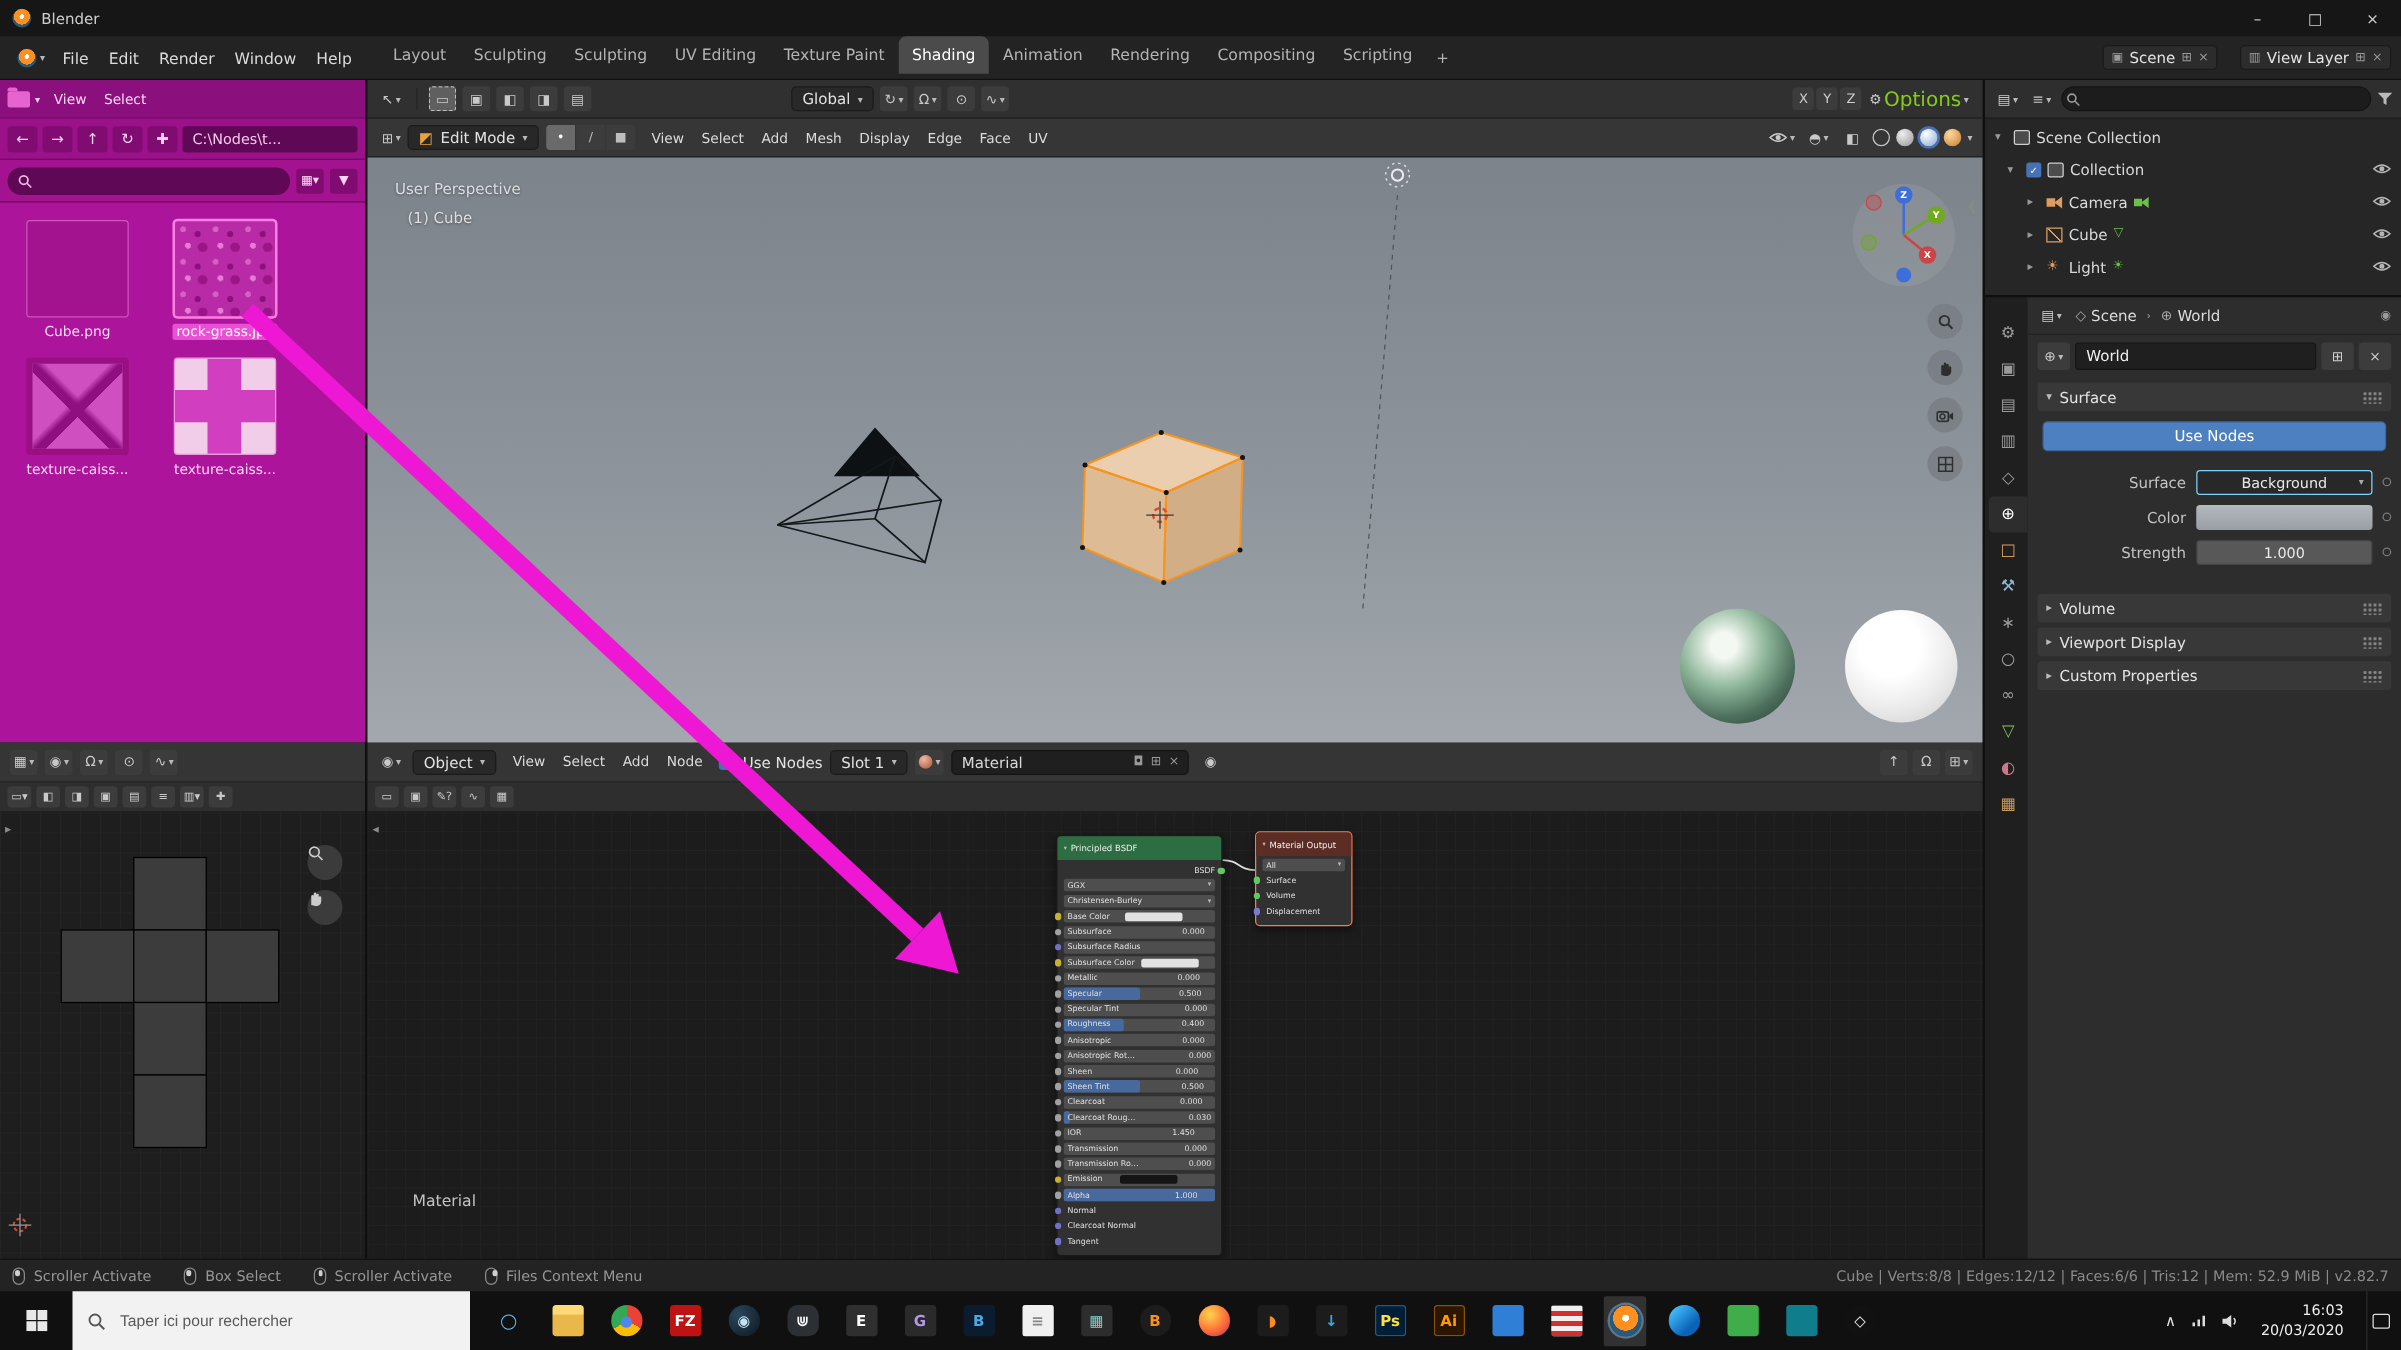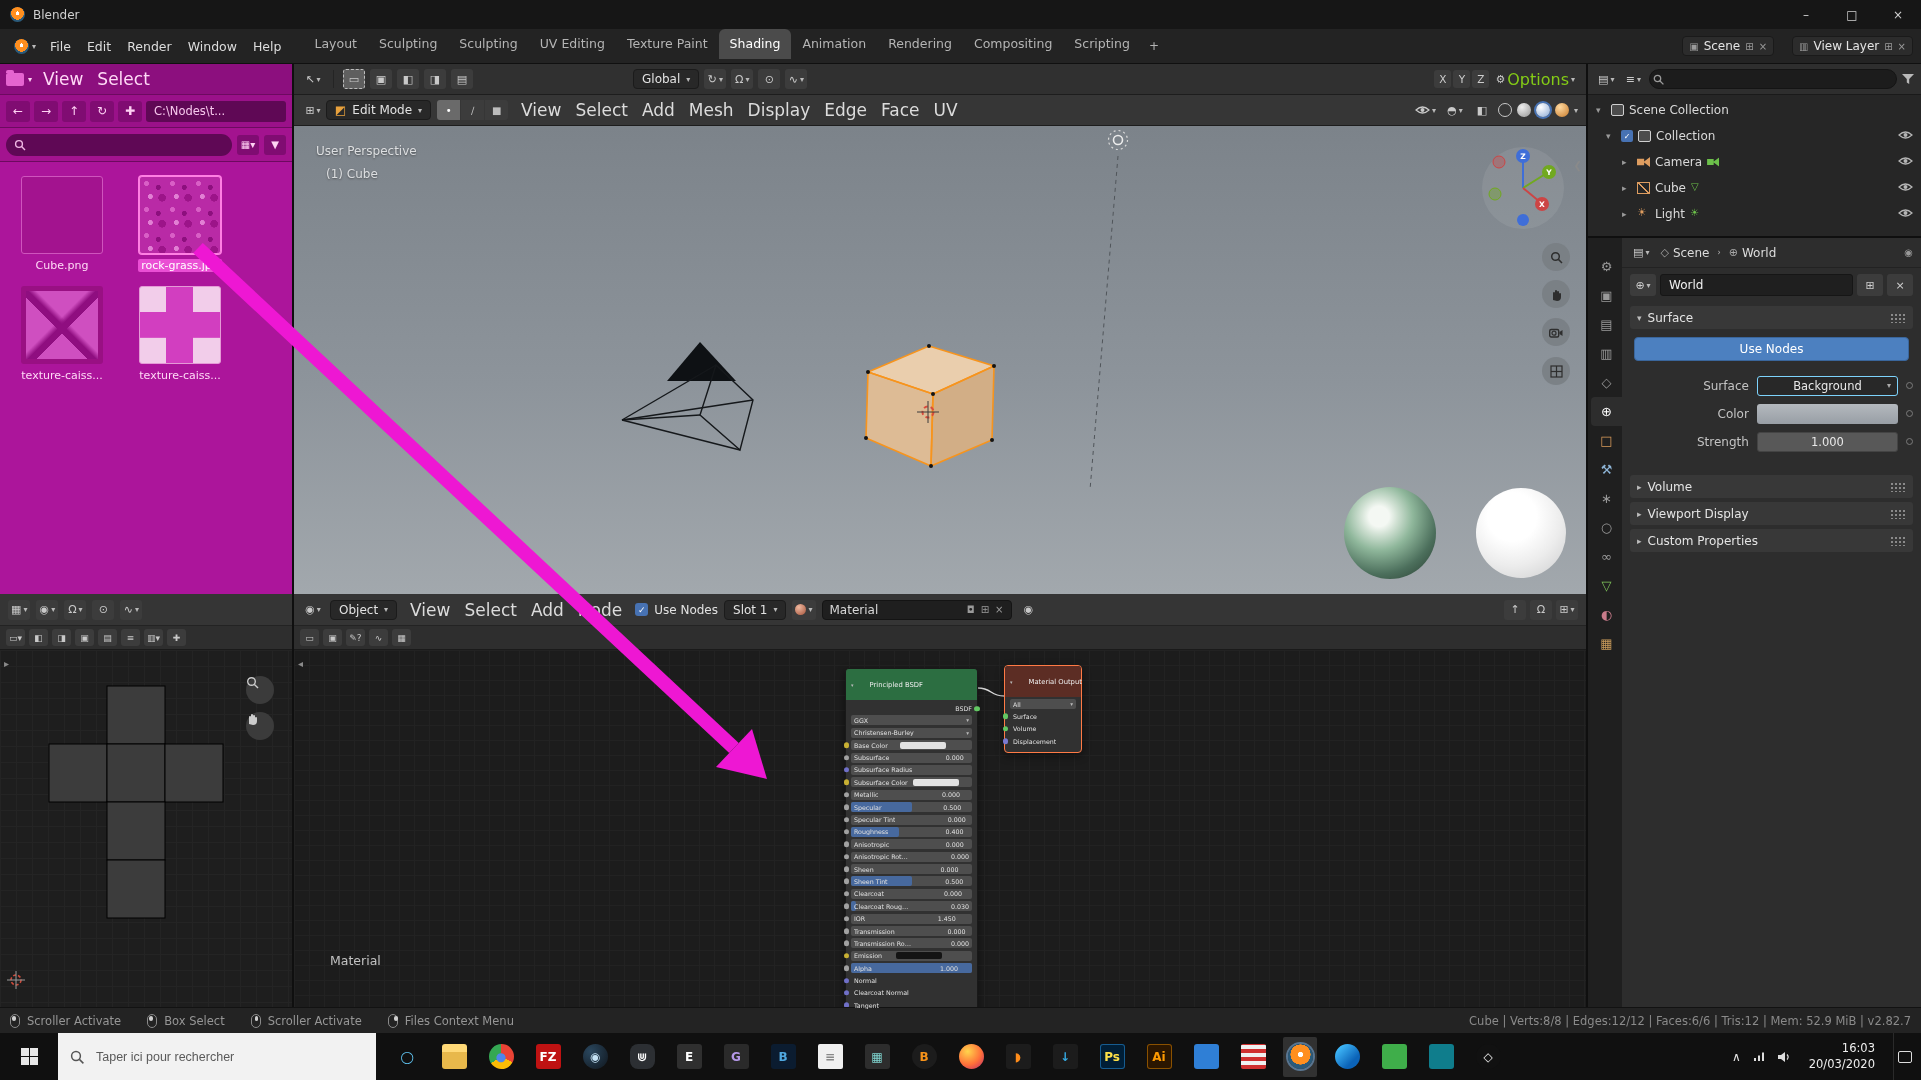--- a/index.html
+++ b/index.html
@@ -29,21 +29,21 @@
 
 .workspace{position:absolute;top:64px;left:0;right:0;bottom:73px;display:flex}
 .col-left{width:294px;display:flex;flex-direction:column;border-right:2px solid #0f0f0f}
 .col-center{flex:1;display:flex;flex-direction:column;border-right:2px solid #0f0f0f}
 .col-right{width:333px;display:flex;flex-direction:column}
 
 
 .hdr{display:flex;align-items:center;gap:6px;padding:0 8px;background:#353535;border-bottom:1px solid #232323}
 .dd{background:#282828;border:1px solid #1b1b1b;border-radius:4px;padding:2px 8px;color:#e2e2e2;display:inline-flex;align-items:center;gap:6px;font-size:12px;white-space:nowrap}
 .caret{font-size:8px;color:#b9b9b9}
-.hmenu{padding:3px 7px;color:#dcdcdc;font-size:17px}
+.hmenu{padding:3px 7px;color:#dcdcdc;font-size:11px}
 .ibox{min-width:22px;height:20px;border-radius:3px;background:#3c3c3c;color:#c9c9c9;display:inline-flex;align-items:center;justify-content:center;font-size:11px;padding:0 3px;gap:2px}
 .ibox.flat{background:transparent}
 .sep{width:1px;height:18px;background:#242424;margin:0 4px}
 .float-btn{position:absolute;width:28px;height:28px;border-radius:50%;display:flex;align-items:center;justify-content:center}
 
 
 .file-browser{height:530px;display:flex;flex-direction:column;background:#ac159b}
 .fb-header{height:31px;background:#8c0f7e;display:flex;align-items:center;gap:4px;padding:0 6px;border-bottom:1px solid #6d0a60}
 .fb-header .hmenu{color:#ffd9f6}
 .fb-folder{width:18px;height:13px;background:#e564d0;border-radius:2px;position:relative}
@@ -102,21 +102,21 @@
 
 .se{flex:1;display:flex;flex-direction:column}
 .se-h2{height:24px;background:#2e2e2e;display:flex;align-items:center;gap:4px;padding:0 6px;border-bottom:1px solid #1a1a1a}
 .se-h2 .ibox{height:17px;min-width:19px;font-size:9px}
 .se-canvas{flex:1;position:relative;background-color:#1c1c1c;background-image:linear-gradient(#222 1px,transparent 1px),linear-gradient(90deg,#222 1px,transparent 1px);background-size:15px 15px}
 .usenodes{display:inline-flex;align-items:center;gap:6px;font-size:12px;color:#e2e2e2}
 .cb-box{width:13px;height:13px;border-radius:3px;background:#4772b3;color:#fff;font-size:9px;display:flex;align-items:center;justify-content:center}
 .mat-field{display:inline-flex;align-items:center;gap:6px;background:#1f1f1f;border:1px solid #141414;border-radius:4px;padding:2px 7px;min-width:190px}
 .mat-ic{width:11px;height:11px;border-radius:50%;background:radial-gradient(circle at 35% 30%,#f0b9a0,#a5533a)}
 .node{position:absolute;border:1px solid #191919;border-radius:4px;background:rgba(50,50,50,.96);box-shadow:0 3px 8px rgba(0,0,0,.45)}
-.node-hd{height:31px;display:flex;align-items:center;gap:16px;padding:0 5px;border-radius:3px 3px 0 0;font-size:6.8px;color:#eee;white-space:nowrap}
+.node-hd{height:19px;display:flex;align-items:center;gap:3px;padding:0 5px;border-radius:3px 3px 0 0;font-size:6.8px;color:#eee;white-space:nowrap}
 .node.principled .node-hd{background:#2c6e41}
 .node.output{border-color:#ff7a45}
 .node.output .node-hd{background:#5c2d24}
 .node-body{padding:2px 0 3px}
 .nrow{position:relative;height:10px;margin:0 5px 2.4px;background:#4e4e4e;border-radius:2px;display:flex;align-items:center;padding:0 3px;font-size:6.3px;color:#e0e0e0;white-space:nowrap}
 .nrow.k-plain{background:transparent}
 .nr-fill{position:absolute;left:0;top:0;bottom:0;width:0;background:#47699e;border-radius:2px}
 .nr-dot{position:absolute;left:-7.5px;top:50%;transform:translateY(-50%);width:5.5px;height:5.5px;border-radius:50%;background:transparent}
 .nr-label{position:relative;z-index:1;overflow:hidden;text-overflow:ellipsis}
 .nr-swatch{position:relative;z-index:1;margin-left:auto;width:40%;height:7px;border-radius:2px;background:transparent}

